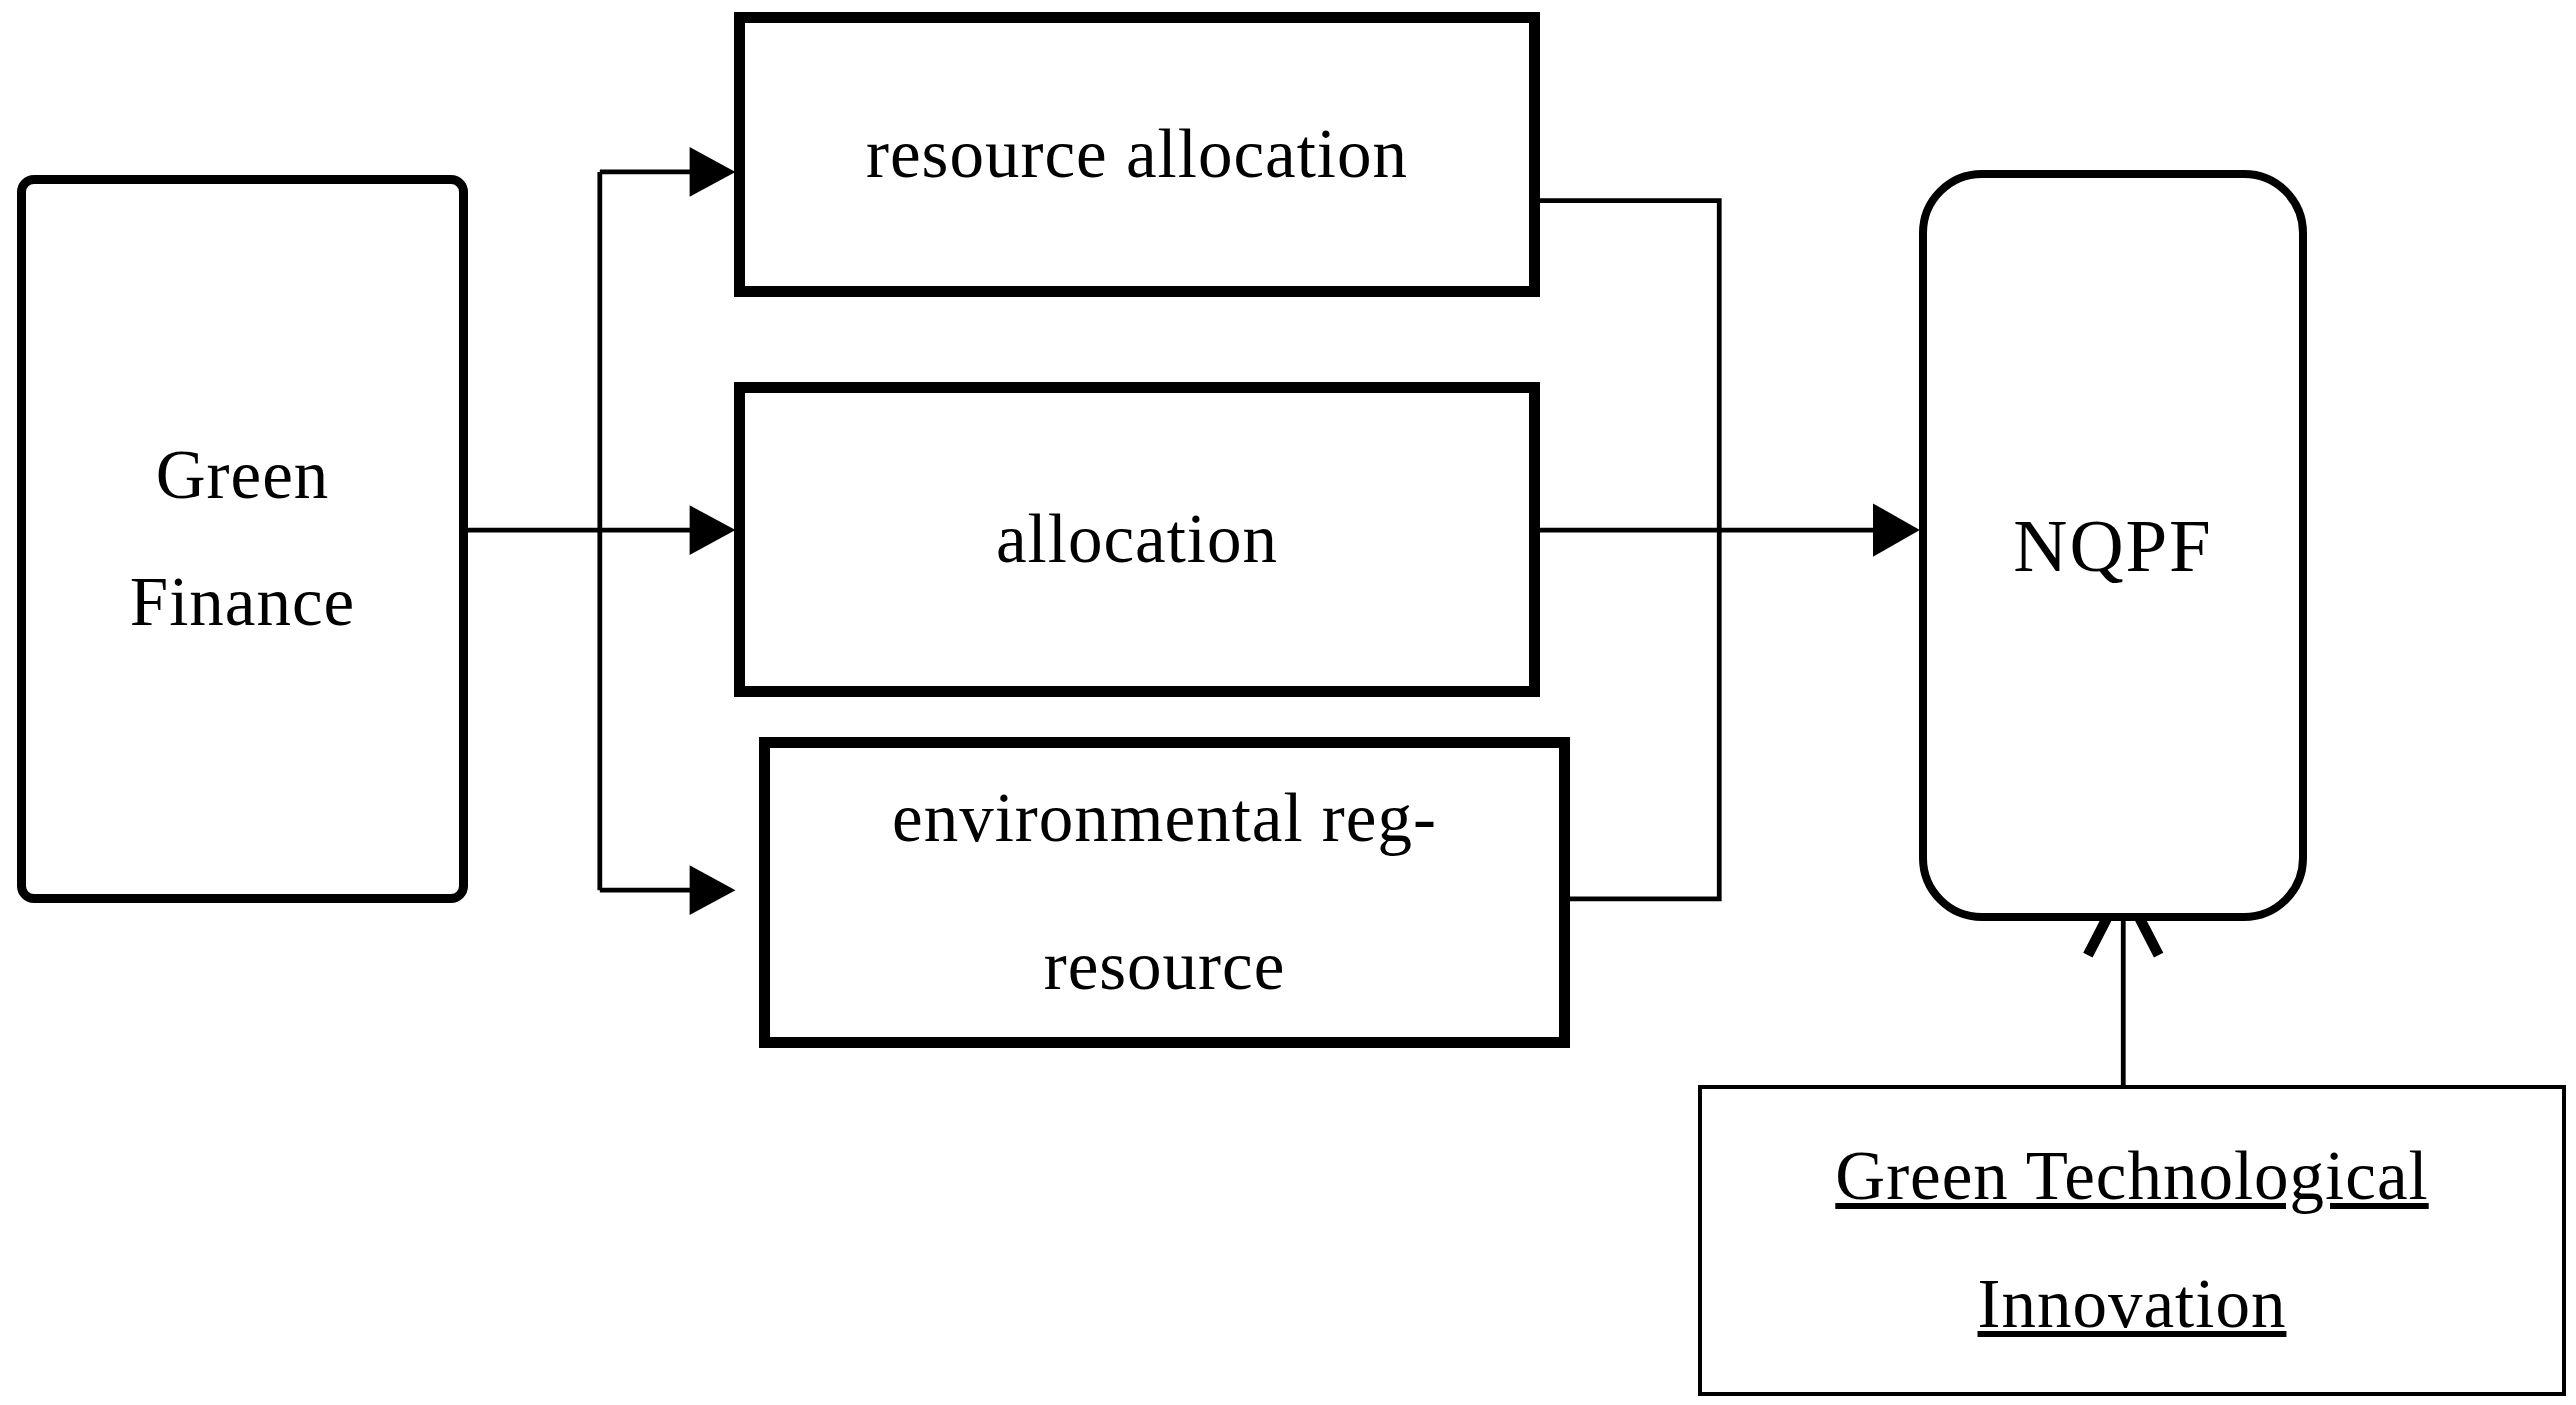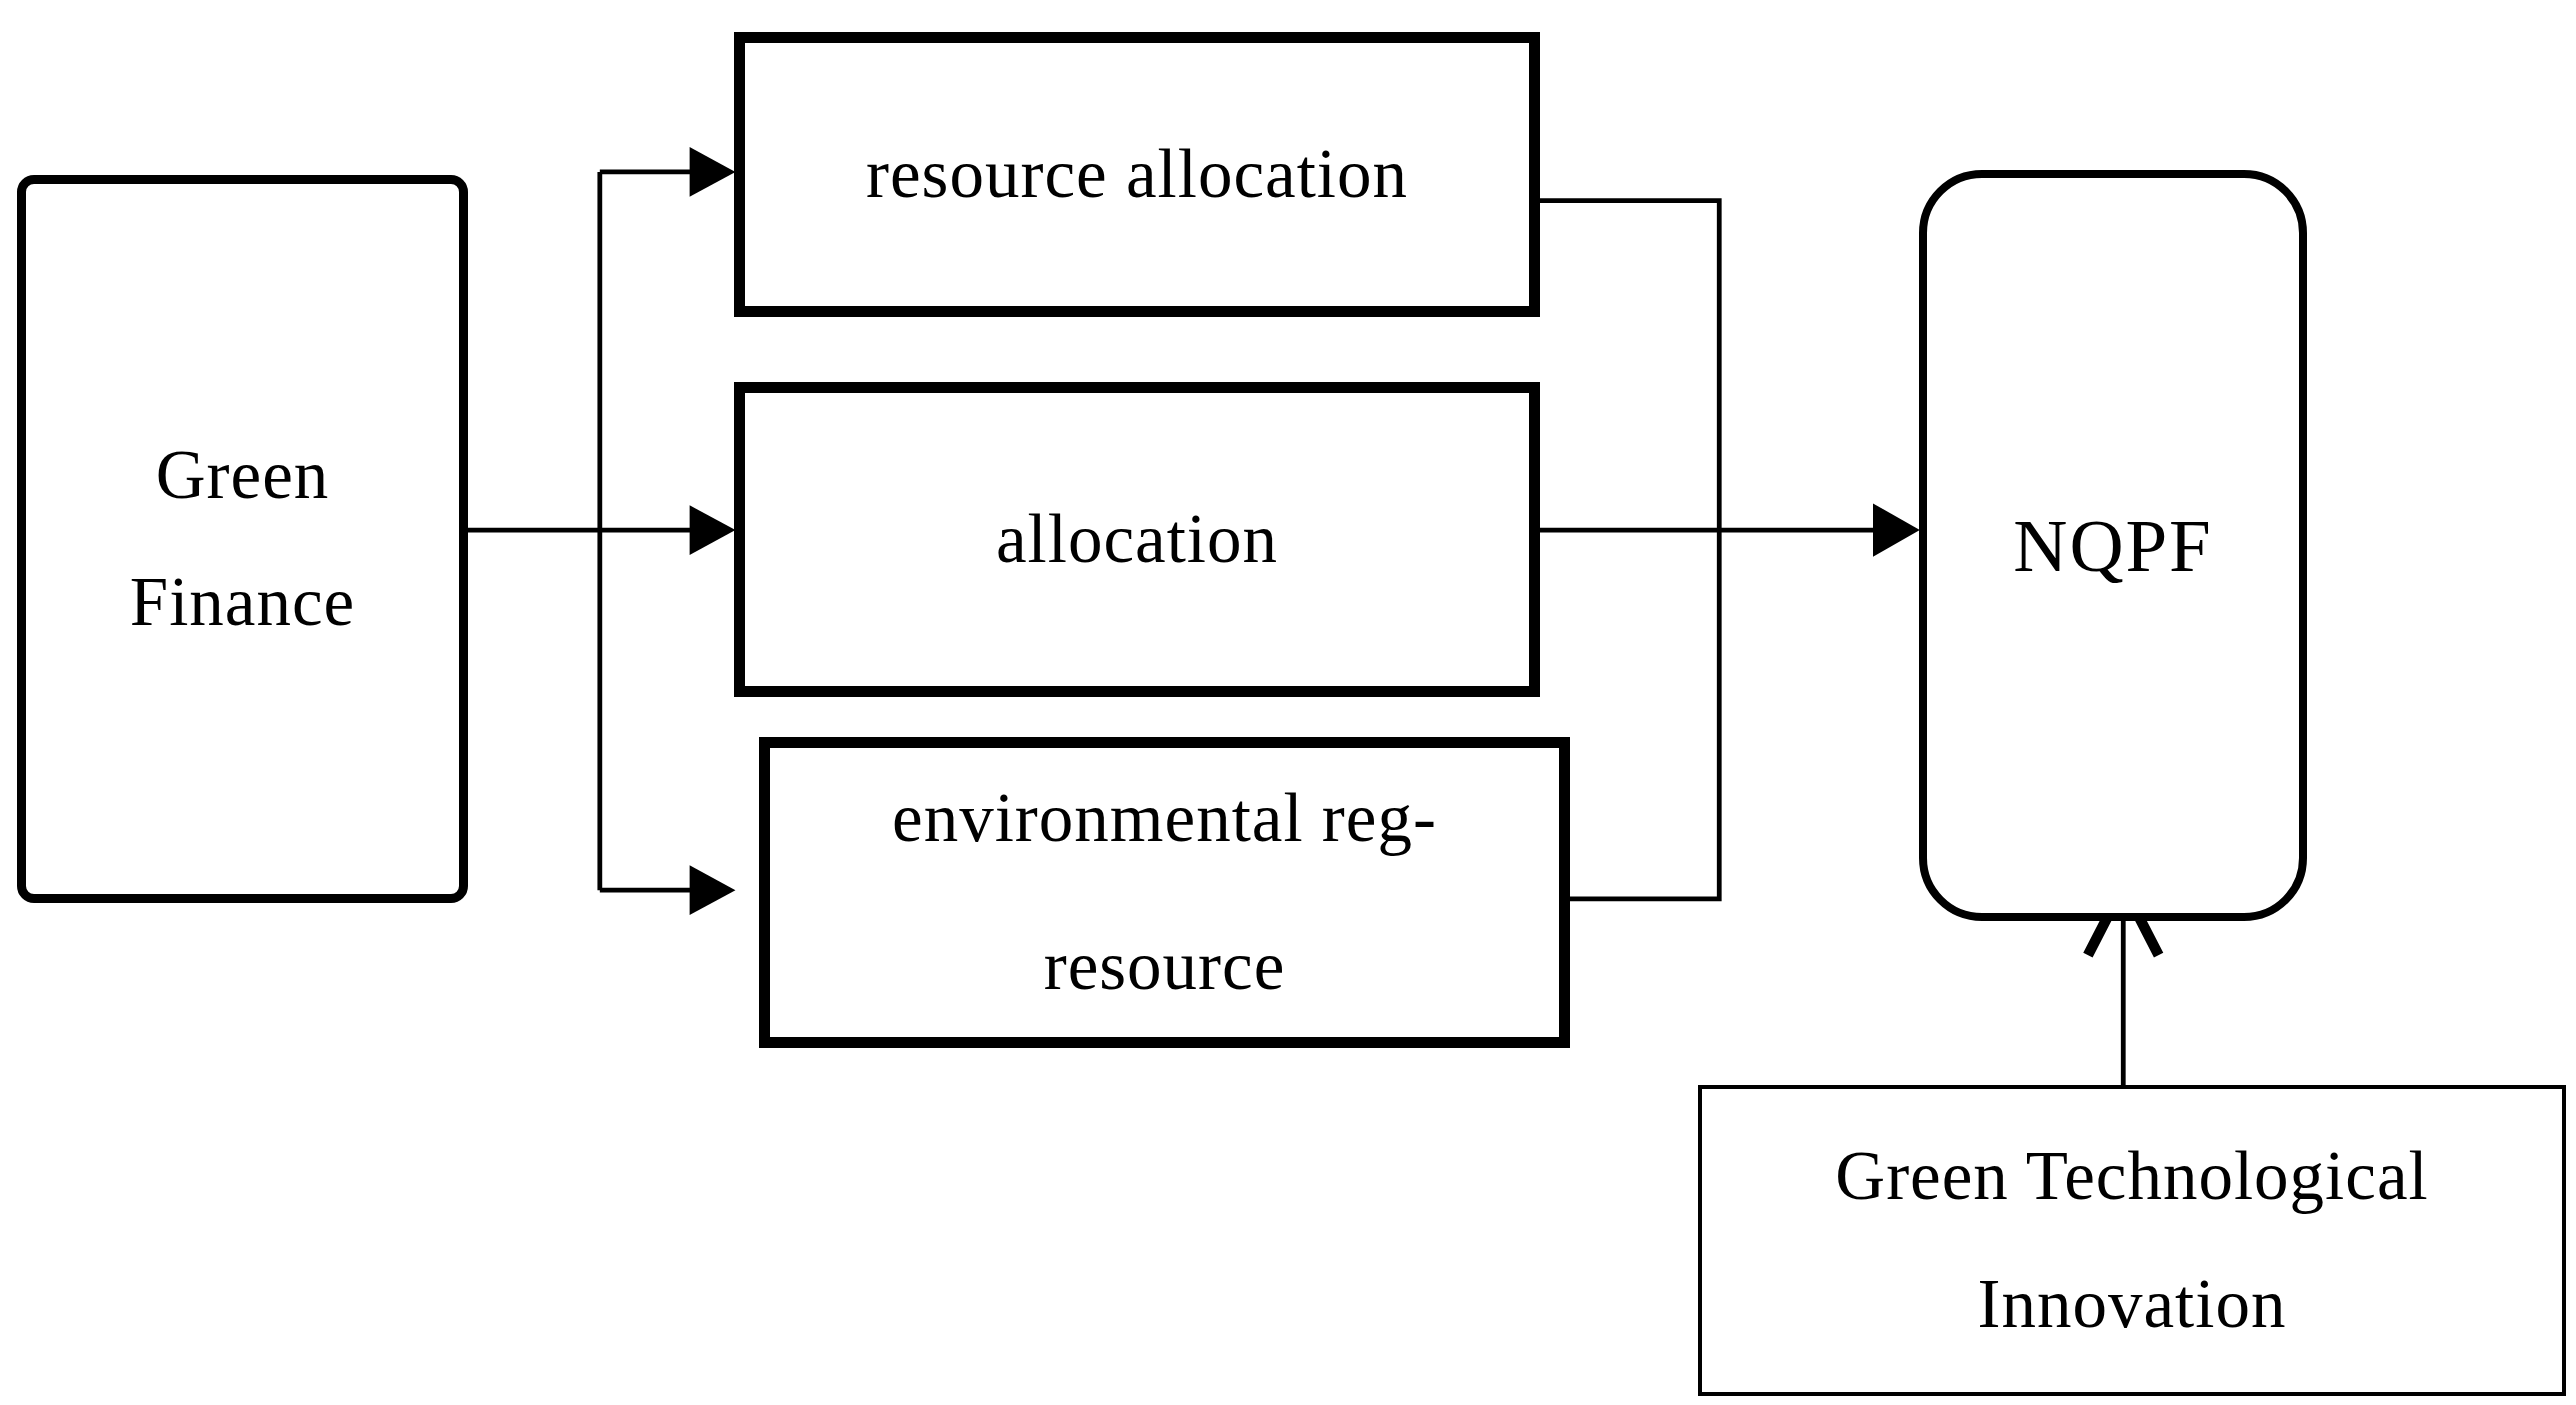--- a/index.html
+++ b/index.html
@@ -56,21 +56,21 @@
     white-space: nowrap;
   }
   .node-gf {
     left: 17px; top: 175px;
     width: 451px; height: 728px;
     border-width: 9.6px;
     border-radius: 17px;
     row-gap: 58px;
   }
   .node-res {
-    left: 734px; top: 32px;
+    left: 734px; top: 12px;
     width: 806px; height: 285px;
     border-width: 11.5px;
   }
   .node-ind {
     left: 734px; top: 382px;
     width: 806px; height: 315px;
     border-width: 11.5px;
     row-gap: 75px;
   }
   .node-env {
@@ -86,20 +86,21 @@
     border-width: 8.6px;
     border-radius: 63px;
     font-size: 75px;
     letter-spacing: 1.9px;
   }
   .node-gti {
     left: 1698px; top: 1085px;
     width: 868px; height: 311px;
     border-width: 4.8px;
     row-gap: 59px;
+    text-decoration: underline;
   }
 </style>
 </head>
 <body>
 
 <div class="canvas">
 
   <svg class="connectors" viewBox="0 0 2697 1472" xmlns="http://www.w3.org/2000/svg">
 
     <line x1="488" y1="555" x2="746" y2="555"></line>

